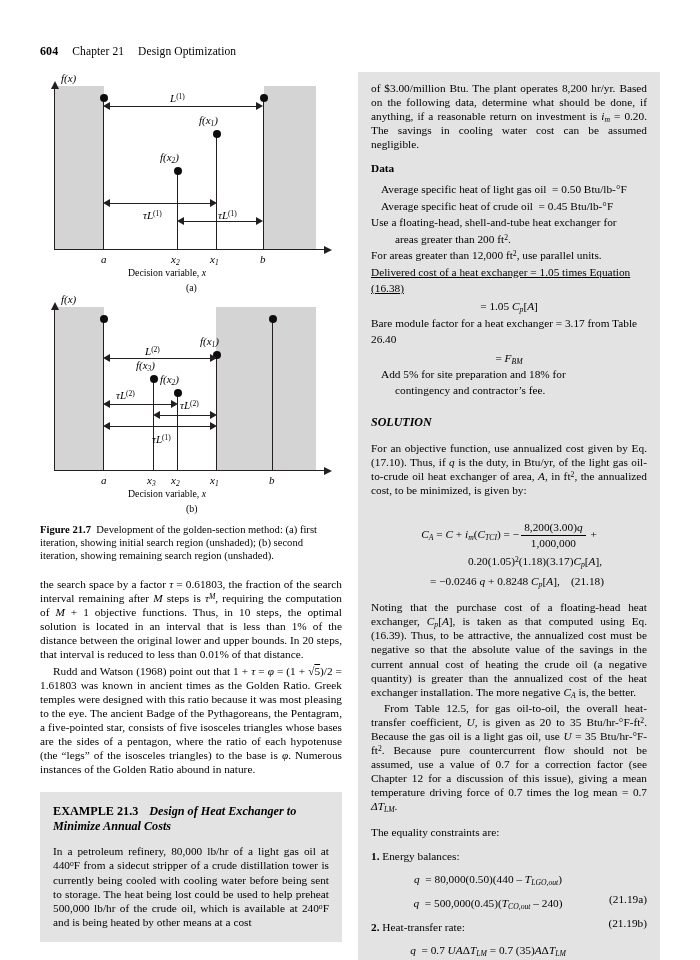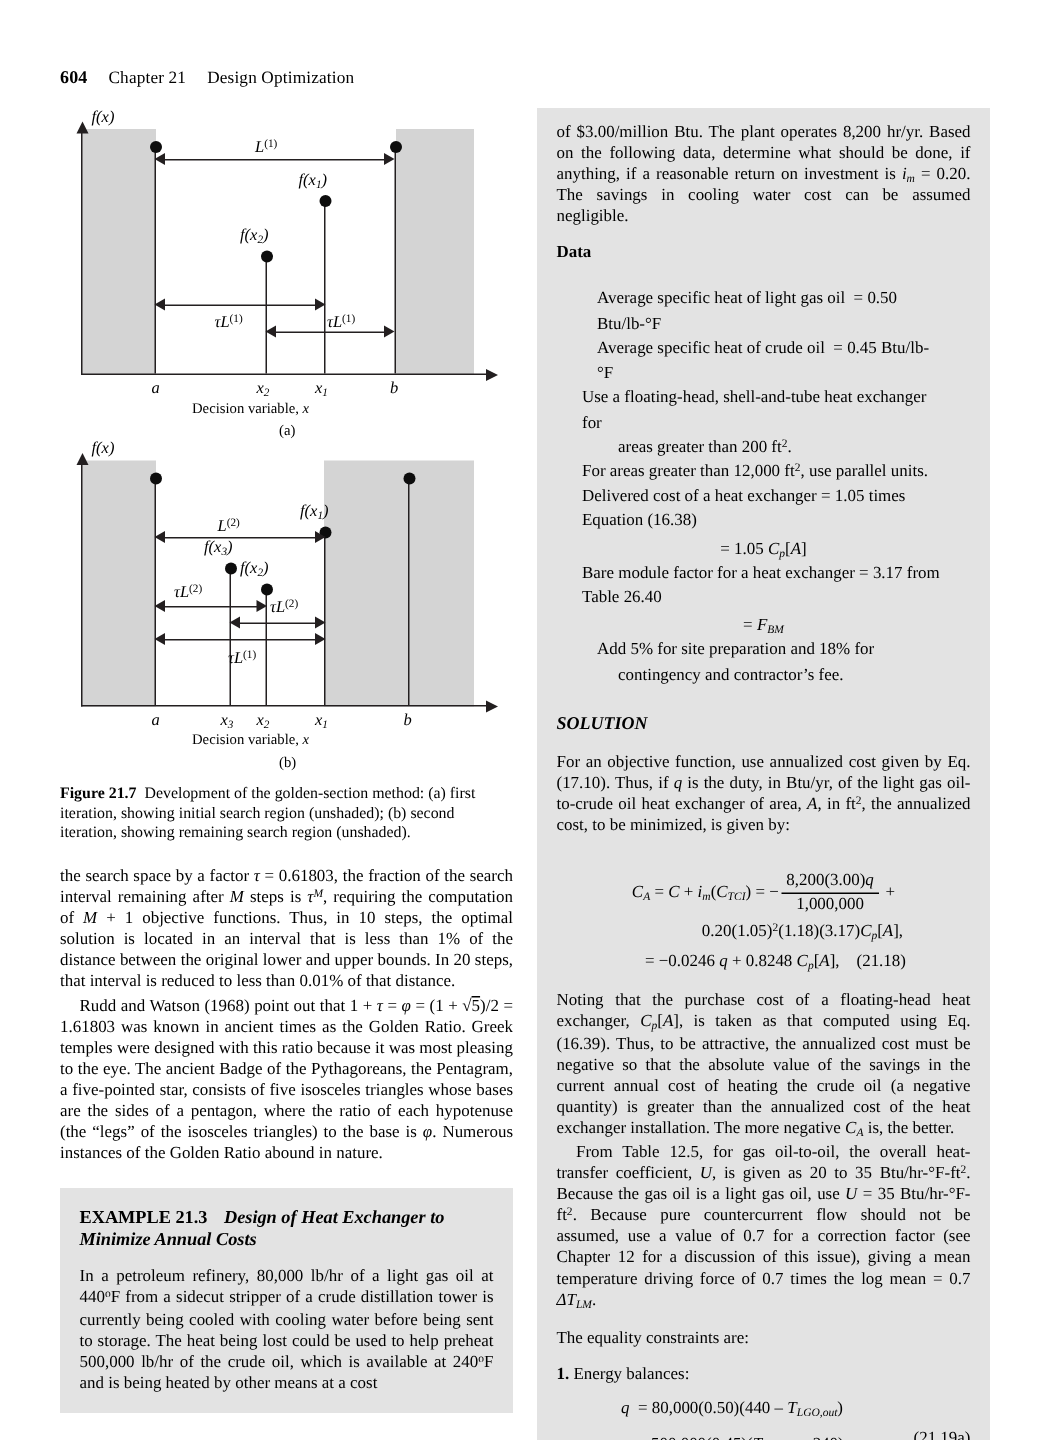--- a/index.html
+++ b/index.html
@@ -107,21 +107,21 @@
   .rightshade {
     background: #e3e3e3;
     padding: 0 13px;
     box-sizing: border-box;
   }
   .data-head {
     font-weight: bold;
     font-size: 11.3px;
     margin: 11px 0 7px 0;
   }
-  .datalist { margin: 17px; padding: 0; list-style: none; }
+  .datalist { margin: 0; padding: 0; list-style: none; }
   .datalist li {
     font-size: 11.3px;
     line-height: 16.4px;
     padding-left: 10px;
   }
   .datalist li.ind2 { padding-left: 24px; }
   .datalist li.ctr { text-align: center; padding-left: 0; }
 
   .solution-head {
     font-weight: bold; font-style: italic;
@@ -309,21 +309,21 @@
       <p class="para">of $3.00/million Btu. The plant operates 8,200 hr/yr. Based on the following data, determine what should be done, if anything, if a reasonable return on investment is <span class="it">i<sub>m</sub></span> = 0.20. The savings in cooling water cost can be assumed negligible.</p>
 
       <p class="data-head">Data</p>
 
       <ul class="datalist">
         <li>Average specific heat of light gas oil&nbsp; = 0.50 Btu/lb-<span class="upr">°</span>F</li>
         <li>Average specific heat of crude oil&nbsp; = 0.45 Btu/lb-<span class="upr">°</span>F</li>
         <li style="padding-left:0;">Use a floating-head, shell-and-tube heat exchanger for</li>
         <li class="ind2">areas greater than 200 ft<sup>2</sup>.</li>
         <li style="padding-left:0;">For areas greater than 12,000 ft<sup>2</sup>, use parallel units.</li>
-        <li style="padding-left:0;">Delivered cost of a heat exchanger = 1.05 times Equation (16.38)</li>
+        <li style="padding-left:0;text-decoration:underline;">Delivered cost of a heat exchanger = 1.05 times Equation (16.38)</li>
         <li class="ctr" style="margin-top:2px;">= 1.05 <span class="it">C<sub>p</sub></span>[<span class="it">A</span>]</li>
         <li style="padding-left:0;">Bare module factor for a heat exchanger = 3.17 from Table 26.40</li>
         <li class="ctr" style="margin-top:2px;">= <span class="it">F<sub>BM</sub></span></li>
         <li>Add 5% for site preparation and 18% for</li>
         <li class="ind2">contingency and contractor’s fee.</li>
       </ul>
 
       <p class="solution-head">SOLUTION</p>
 
       <p class="para">For an objective function, use annualized cost given by Eq. (17.10). Thus, if <span class="it">q</span> is the duty, in Btu/yr, of the light gas oil-to-crude oil heat exchanger of area, <span class="it">A</span>, in ft<sup>2</sup>, the annualized cost, to be minimized, is given by:</p>

